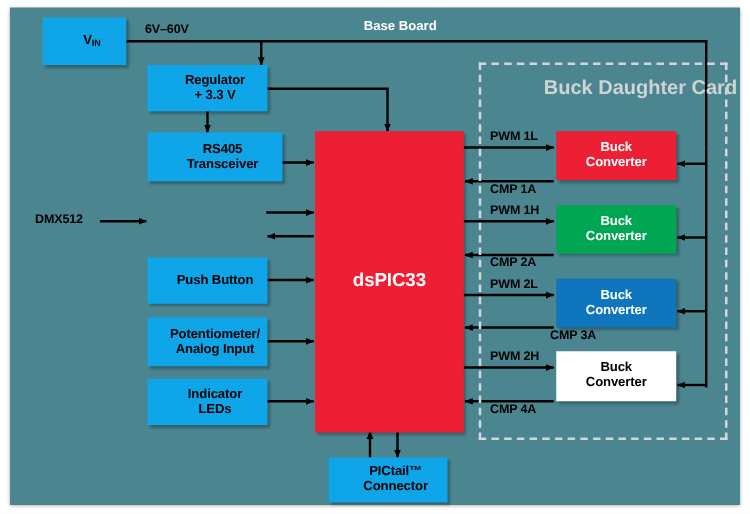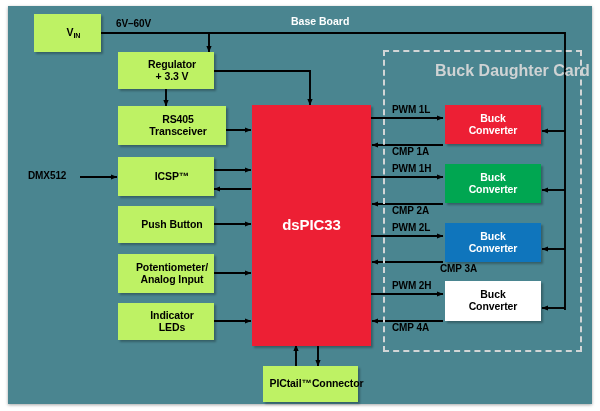--- a/index.html
+++ b/index.html
@@ -39,21 +39,21 @@
     box-sizing: border-box;
     display: flex;
     align-items: center;
     justify-content: center;
     text-align: center;
     font-weight: bold;
     line-height: 1.12;
     box-shadow: 2px 2px 2px rgba(0,0,0,0.28);
     letter-spacing: -0.1px;
   }
-  .blk-orange { background: #bef264; color: #000000; font-size: 10.5px; padding-left: 12px; }
+  .blk-orange { background: #0ea5e9; color: #000000; font-size: 10.5px; padding-left: 12px; }
   .blk-red    { background: #ed1f34; color: #ffffff; font-size: 15px; }
   .blk-green  { background: #00a651; color: #ffffff; font-size: 10.5px; }
   .blk-blue   { background: #0f75bc; color: #ffffff; font-size: 10.5px; }
   .blk-white  { background: #ffffff; color: #000000; font-size: 10.5px; }
 
   .lbl {
     position: absolute;
     font-size: 10px;
     font-weight: bold;
     color: #000000;
@@ -153,43 +153,40 @@
   <div class="blk blk-orange" style="left:118px; top:52px; width:96px; height:37px; flex-direction:column;">
     <span>Regulator</span>
     <span>+ 3.3 V</span>
   </div>
 
   <div class="blk blk-orange" style="left:118px; top:106px; width:108px; height:39px; flex-direction:column;">
     <span>RS405</span>
     <span>Transceiver</span>
   </div>
 
-  <div class="blk blk-orange" style="left:118px; top:157px; width:96px; height:39px;">
-    <span>ICSP™</span>
-  </div>
 
   <div class="blk blk-orange" style="left:118px; top:206px; width:96px; height:37px;">
     <span>Push Button</span>
   </div>
 
   <div class="blk blk-orange" style="left:118px; top:254px; width:96px; height:39px; flex-direction:column;">
     <span>Potentiometer/</span>
     <span>Analog Input</span>
   </div>
 
   <div class="blk blk-orange" style="left:118px; top:303px; width:96px; height:37px; flex-direction:column;">
     <span>Indicator</span>
     <span>LEDs</span>
   </div>
 
   <div class="blk blk-red" style="left:252px; top:105px; width:119px; height:241px;">
     <span>dsPIC33</span>
   </div>
 
-  <div class="blk blk-orange" style="left:263px; top:366px; width:95px; height:36px; flex-direction:row;">
+  <div class="blk blk-orange" style="left:263px; top:366px; width:95px; height:36px; flex-direction:column;">
     <span>PICtail™</span>
     <span>Connector</span>
   </div>
 
   <div class="blk blk-red" style="left:445px; top:105px; width:96px; height:39px; flex-direction:column; font-size:10.5px;">
     <span>Buck</span>
     <span>Converter</span>
   </div>
 
   <div class="blk blk-green" style="left:445px; top:164px; width:96px; height:39px; flex-direction:column;">

